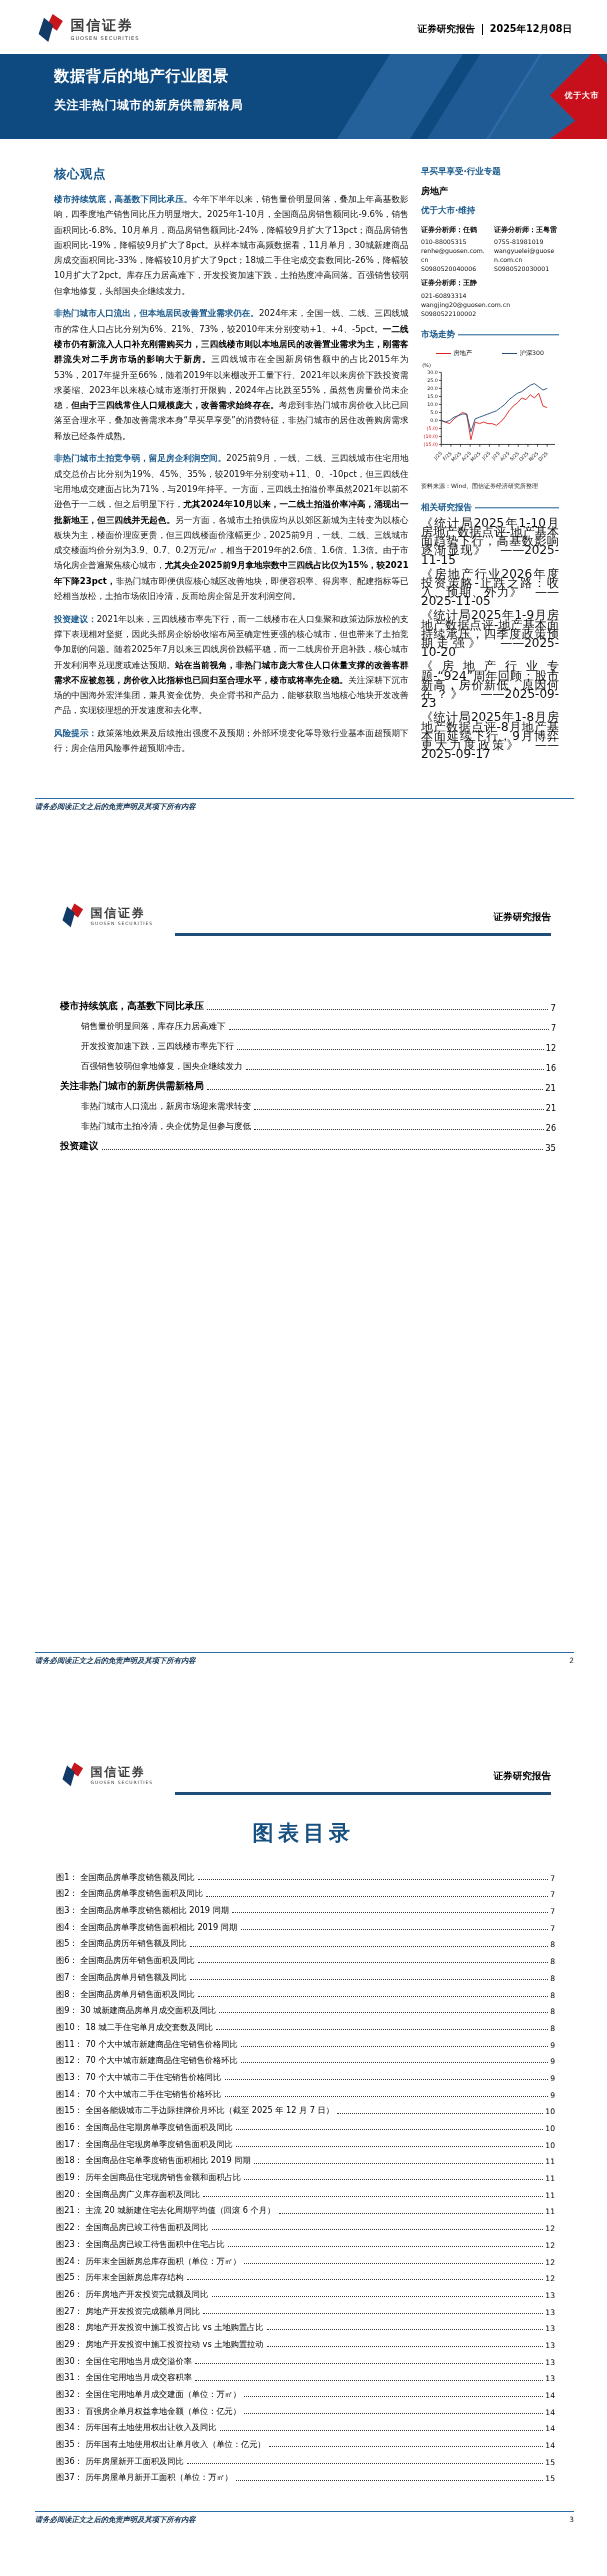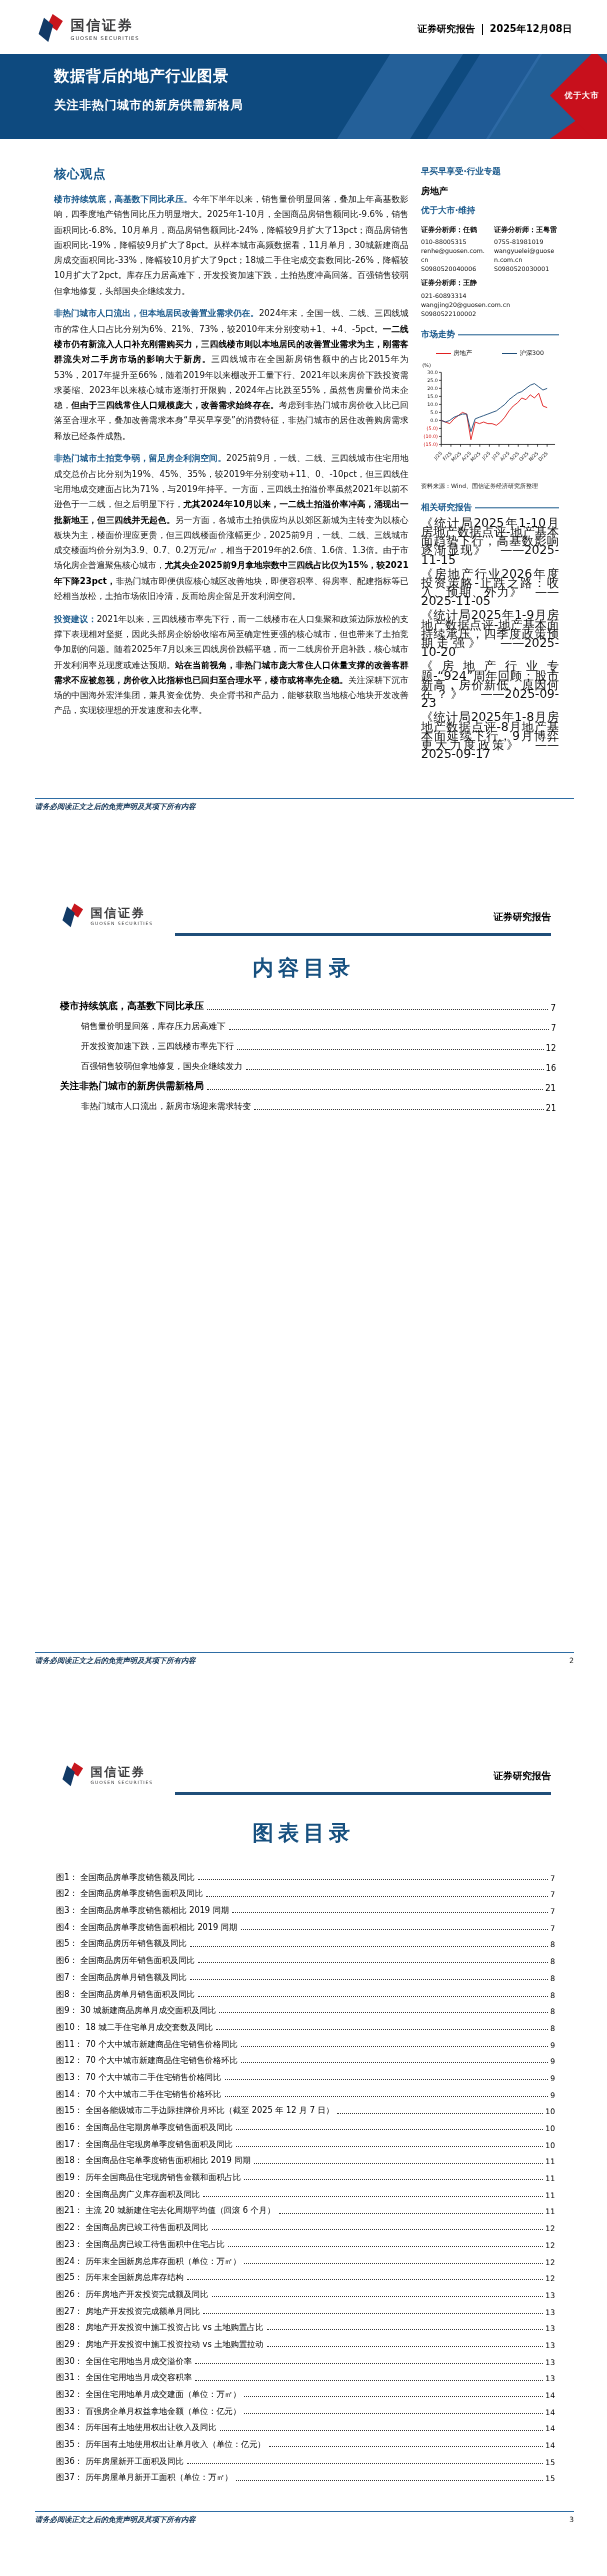--- a/index.html
+++ b/index.html
@@ -133,20 +133,21 @@
     </div>
 
     <div class="columns">
       <div class="main-col">
         <h3 class="core-heading">核心观点</h3>
         <div>
             <p class="para"><span class="seg-lead">楼市持续筑底，高基数下同比承压。</span><span class="seg-normal">今年下半年以来，销售量价明显回落，叠加上年高基数影响，四季度地产销售同比压力明显增大。2025年1-10月，全国商品房销售额同比-9.6%，销售面积同比-6.8%。10月单月，商品房销售额同比-24%，降幅较9月扩大了13pct；商品房销售面积同比-19%，降幅较9月扩大了8pct。从样本城市高频数据看，11月单月，30城新建商品房成交面积同比-33%，降幅较10月扩大了9pct；18城二手住宅成交套数同比-26%，降幅较10月扩大了2pct。库存压力居高难下，开发投资加速下跌，土拍热度冲高回落。百强销售较弱但拿地修复，头部国央企继续发力。</span></p>
             <p class="para"><span class="seg-lead">非热门城市人口流出，但本地居民改善置业需求仍在。</span><span class="seg-normal">2024年末，全国一线、二线、三四线城市的常住人口占比分别为6%、21%、73%，较2010年末分别变动+1、+4、-5pct。</span><span class="seg-bold">一二线楼市仍有新流入人口补充刚需购买力，三四线楼市则以本地居民的改善置业需求为主，刚需客群流失对二手房市场的影响大于新房。</span><span class="seg-normal">三四线城市在全国新房销售额中的占比2015年为53%，2017年提升至66%，随着2019年以来棚改开工量下行、2021年以来房价下跌投资需求萎缩、2023年以来核心城市逐渐打开限购，2024年占比跌至55%，虽然售房量价尚未企稳，</span><span class="seg-bold">但由于三四线常住人口规模庞大，改善需求始终存在。</span><span class="seg-normal">考虑到非热门城市房价收入比已回落至合理水平，叠加改善需求本身“早买早享受”的消费特征，非热门城市的居住改善购房需求释放已经条件成熟。</span></p>
             <p class="para"><span class="seg-lead">非热门城市土拍竞争弱，留足房企利润空间。</span><span class="seg-normal">2025前9月，一线、二线、三四线城市住宅用地成交总价占比分别为19%、45%、35%，较2019年分别变动+11、0、-10pct，但三四线住宅用地成交建面占比为71%，与2019年持平。一方面，三四线土拍溢价率虽然2021年以前不逊色于一二线，但之后明显下行，</span><span class="seg-bold">尤其2024年10月以来，一二线土拍溢价率冲高，涌现出一批新地王，但三四线并无起色。</span><span class="seg-normal">另一方面，各城市土拍供应均从以郊区新城为主转变为以核心板块为主，楼面价理应更贵，但三四线楼面价涨幅更少，2025前9月，一线、二线、三线城市成交楼面均价分别为3.9、0.7、0.2万元/㎡，相当于2019年的2.6倍、1.6倍、1.3倍。由于市场化房企普遍聚焦核心城市，</span><span class="seg-bold">尤其央企2025前9月拿地宗数中三四线占比仅为15%，较2021年下降23pct，</span><span class="seg-normal">非热门城市即便供应核心城区改善地块，即便容积率、得房率、配建指标等已经相当放松，土拍市场依旧冷清，反而给房企留足开发利润空间。</span></p>
             <p class="para"><span class="seg-lead">投资建议：</span><span class="seg-normal">2021年以来，三四线楼市率先下行，而一二线楼市在人口集聚和政策边际放松的支撑下表现相对坚挺，因此头部房企纷纷收缩布局至确定性更强的核心城市，但也带来了土拍竞争加剧的问题。随着2025年7月以来三四线房价跌幅平稳，而一二线房价开启补跌，核心城市开发利润率兑现度或难达预期。</span><span class="seg-bold">站在当前视角，非热门城市庞大常住人口体量支撑的改善客群需求不应被忽视，房价收入比指标也已回归至合理水平，楼市或将率先企稳。</span><span class="seg-normal">关注深耕下沉市场的中国海外宏洋集团，兼具资金优势、央企背书和产品力，能够获取当地核心地块开发改善产品，实现较理想的开发速度和去化率。</span></p>
+            <p class="para"><span class="seg-lead">风险提示：</span><span class="seg-normal">政策落地效果及后续推出强度不及预期；外部环境变化等导致行业基本面超预期下行；房企信用风险事件超预期冲击。</span></p>
           </div>
       </div>
 
       <aside class="side-col">
         <div class="side-cat">早买早享受·行业专题</div>
         <div class="side-industry">房地产</div>
         <div class="side-rating">优于大市·维持</div>
 
         <div class="analyst-grid">
             <div class="analyst">
@@ -269,21 +270,20 @@
         </svg>
       </span>
       <span class="logo-text">
         <div class="cn">国信证券</div>
         <div class="en">GUOSEN SECURITIES</div>
       </span>
     </div>
     <div class="inner-hdr-label">证券研究报告</div>
     <div class="inner-hdr-rule"></div>
 
-    <div class="big-title">内容目录</div>
     <div class="toc-block">
         <div class="toc-row lvl1">
           <span class="toc-label">楼市持续筑底，高基数下同比承压</span>
           <span class="leader"></span>
           <span class="toc-page">7</span>
         </div>
         <div class="toc-row lvl2">
           <span class="toc-label">销售量价明显回落，库存压力居高难下</span>
           <span class="leader"></span>
           <span class="toc-page">7</span>
@@ -300,20 +300,30 @@
         </div>
         <div class="toc-row lvl1">
           <span class="toc-label">关注非热门城市的新房供需新格局</span>
           <span class="leader"></span>
           <span class="toc-page">21</span>
         </div>
         <div class="toc-row lvl2">
           <span class="toc-label">非热门城市人口流出，新房市场迎来需求转变</span>
           <span class="leader"></span>
           <span class="toc-page">21</span>
+        </div>
+        <div class="toc-row lvl2">
+          <span class="toc-label">非热门城市土拍冷清，央企优势足但参与度低</span>
+          <span class="leader"></span>
+          <span class="toc-page">26</span>
+        </div>
+        <div class="toc-row lvl1">
+          <span class="toc-label">投资建议</span>
+          <span class="leader"></span>
+          <span class="toc-page">35</span>
         </div>
       </div>
 
     <div class="page-footer" style="top:793px;">
       <div class="footer-line"></div>
       <div class="footer-row">
         <span class="disclaimer">请务必阅读正文之后的免责声明及其项下所有内容</span>
         <span class="page-num">2</span>
       </div>
     </div>

